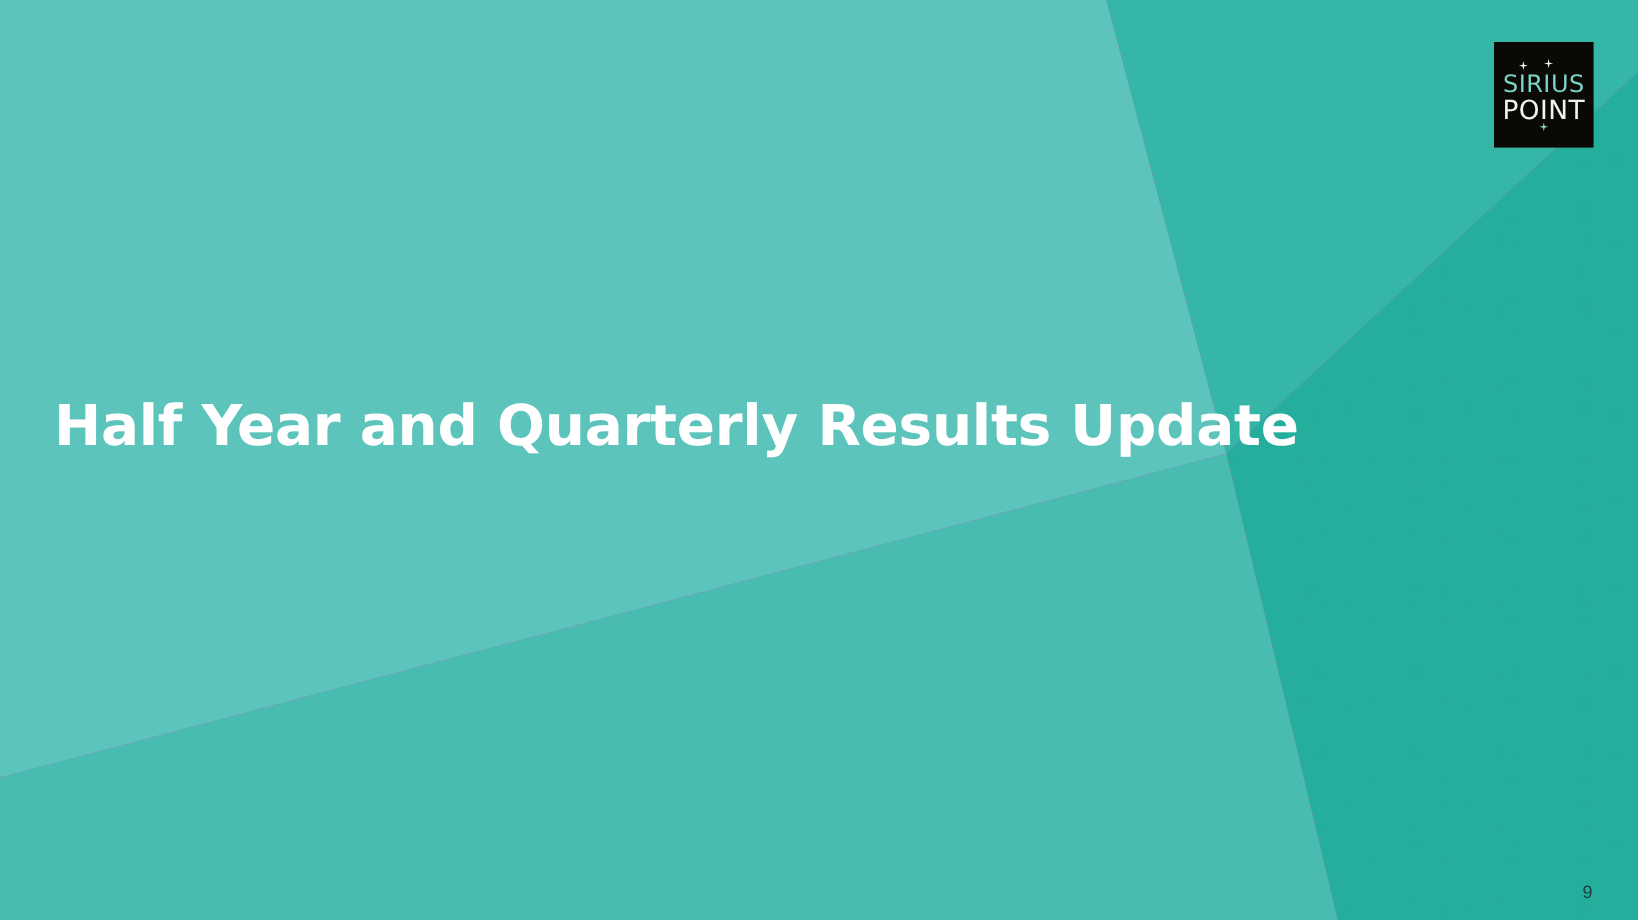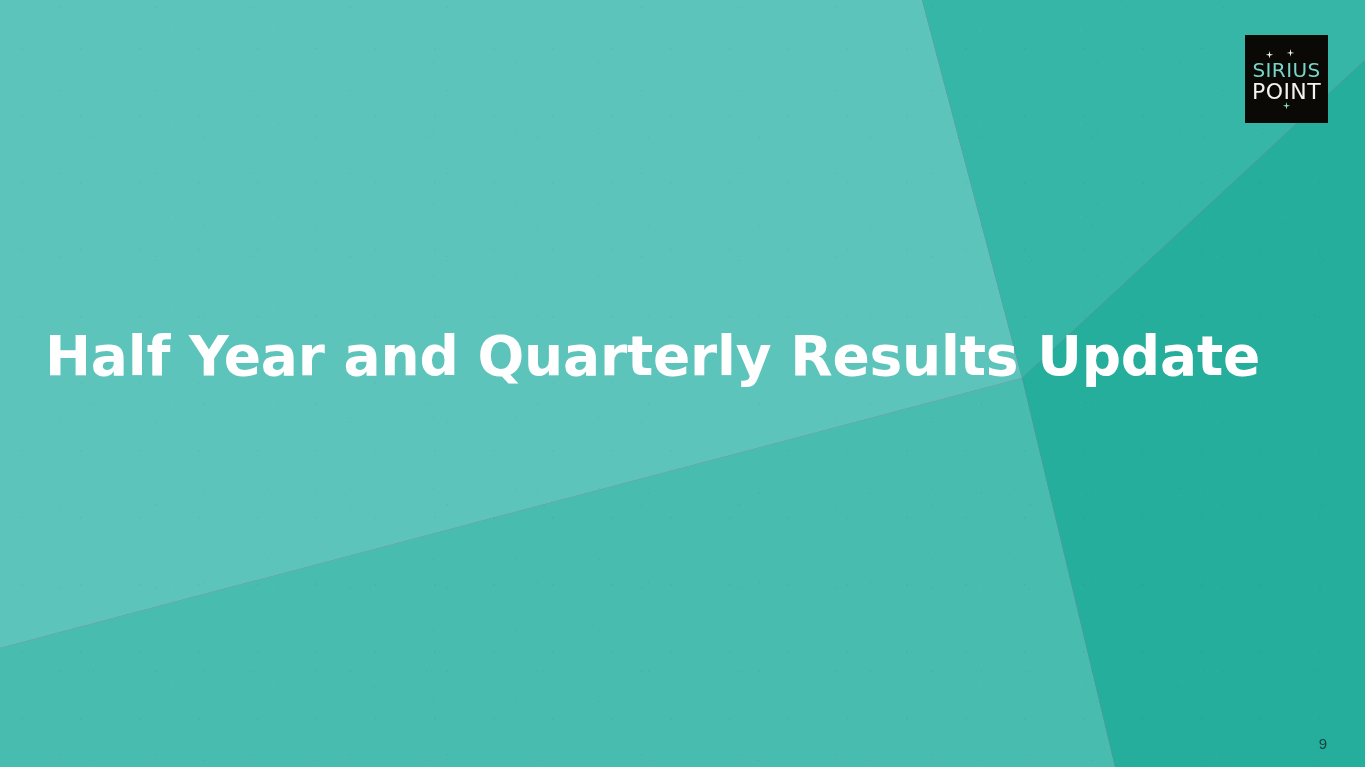--- a/index.html
+++ b/index.html
@@ -9,21 +9,21 @@
     background: #ffffff;
   }
   body {
     font-family: "Liberation Sans", sans-serif;
   }
   #slide {
     position: relative;
     width: 1365px;
     height: 767px;
     overflow: hidden;
-    background: #ec4899;
+    background: #d946ef;
   }
   #bg-svg {
     position: absolute;
     left: 0;
     top: 0;
     width: 1365px;
     height: 767px;
     display: block;
   }
   
@@ -45,21 +45,21 @@
   }
 
   #slide-title {
     position: absolute;
     left: 45px;
     top: 325px;
     width: 1100px;
     margin: 0;
     color: #FFFFFF;
     font-family: "DejaVu Sans", sans-serif;
-    font-size: 55px;
+    font-size: 47px;
     font-weight: bold;
     letter-spacing: -0.2px;
     line-height: 62px;
     white-space: nowrap;
   }
 
   #page-number {
     position: absolute;
     right: 38px;
     bottom: 14px;

